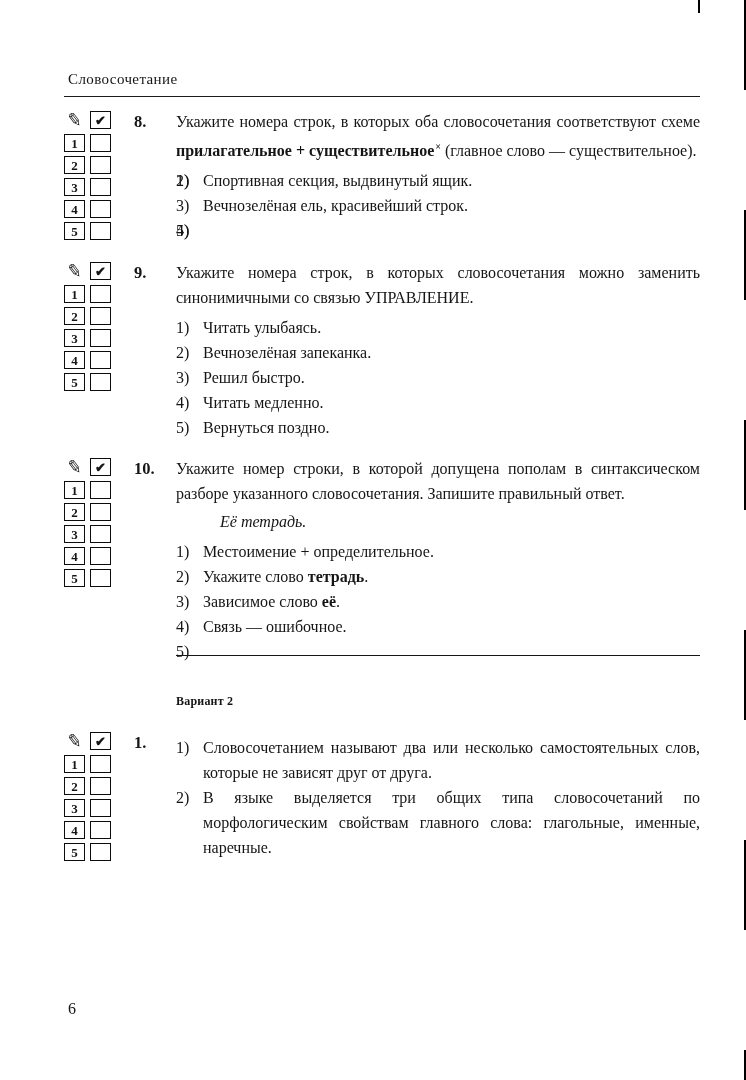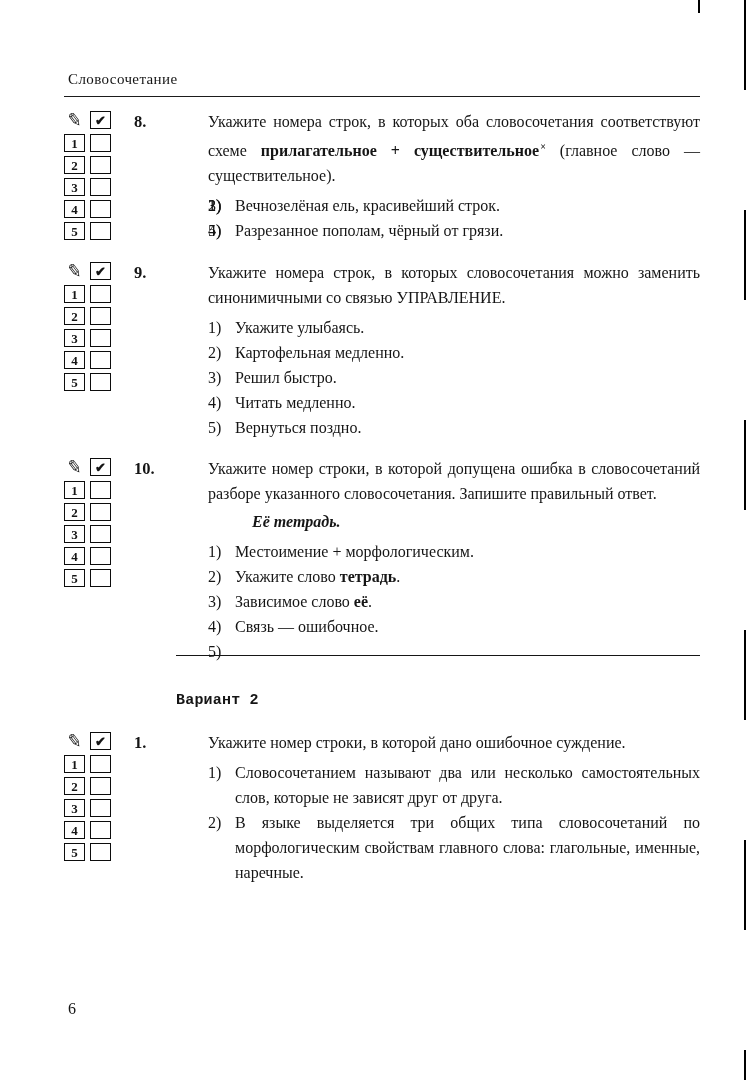--- a/index.html
+++ b/index.html
@@ -12,46 +12,46 @@
   }
   
   .running-header { margin-bottom:12px; }
   .rh-title { display:block; font-size:15px; letter-spacing:.4px; padding-left:4px; line-height:18px; }
   .rh-rule { border-bottom:1.4px solid #1b1b1b; margin-top:8px; }
 
   
   .qblock { display:flex; align-items:flex-start; margin-bottom:16px; }
   .gridcol { flex:0 0 70px; width:70px; padding-top:2px; }
   .numcol  { flex:0 0 42px; width:42px; font-weight:bold; font-size:16.5px; line-height:25px; }
-  .textcol { flex:1 1 auto; min-width:0;margin-left:32px; }
+  .textcol { flex:1 1 auto; min-width:0; }
 
   .stmt { font-size:16px; line-height:25px; text-align:justify; hyphens:auto; }
   .opts { margin-top:5px; }
   .option { position:relative; padding-left:27px; font-size:16px; line-height:25px; text-align:justify; hyphens:auto; }
   .option .marker { position:absolute; left:0; top:0; }
   b.inline-bold { font-weight:bold; }
   .xmark { font-size:10px; font-weight:bold; vertical-align:super; margin-left:1px; }
 
-  .phrase { font-style:italic; font-weight:bold; font-size:16px; line-height:25px; margin:3px 0 5px 44px; }
+  .phrase { font-style:italic; font-weight:normal; font-size:16px; line-height:25px; margin:3px 0 5px 44px; }
 
   
   .agrid-top { display:flex; gap:5px; align-items:center; margin-bottom:5px; }
   .pencil { width:21px; text-align:center; font-size:18px; line-height:18px; transform:rotate(8deg); display:inline-block; }
   .agrid-row { display:flex; gap:5px; margin-bottom:4px; }
   .abox {
     display:inline-flex; align-items:center; justify-content:center;
     width:21px; height:18px; border:1.8px solid #0c0c0c;
     font-size:13px; font-weight:bold; line-height:1; background:#fff;
   }
   .abox.checked { font-size:13px; }
 
   
   .sep { border-top:1.6px solid #161616; margin:10px 0 0 112px; }
   .variant-heading {
-    font-family:Liberation Mono, monospace; font-weight:bold; font-size:15px;
+    font-family:Liberation Serif, serif; font-weight:bold; font-size:12px;
     margin:34px 0 18px 112px; letter-spacing:.2px; line-height:22px;
   }
 
   
   .page-num { position:absolute; left:68px; top:1000px; font-size:16px; }
 
   
   .scan-edge { position:absolute; top:0; right:0; width:2.5px; height:100%;
     background:repeating-linear-gradient(180deg,#000 0 90px,transparent 90px 210px); }
   .scan-tick { position:absolute; top:0; right:46px; width:2px; height:13px; background:#000; }
@@ -94,24 +94,24 @@
       <div class="agrid-row">
           <span class="abox">5</span>
           <span class="abox"></span>
         </div>
     </div>
     <div class="numcol">8.</div>
     <div class="textcol">
       <p class="stmt"><span>Укажите номера строк, в которых оба словосочетания соответствуют схеме </span><b class="inline-bold">прилагательное + существительное</b><sup class="xmark">×</sup><span> (главное слово — существительное).</span></p>
       <div class="opts">
         <p class="option"><span class="marker">1)</span></p>
-        <p class="option"><span class="marker">2)</span></p>
+        <p class="option"><span class="marker">2)</span><span>Спортивная секция, выдвинутый ящик.</span></p>
         <p class="option"><span class="marker">3)</span><span>Вечнозелёная ель, красивейший строк.</span></p>
         <p class="option"><span class="marker">4)</span></p>
-        <p class="option"><span class="marker">5)</span><span>Разрезанное пополам, чёрный от грязи.</span></p>
+        <p class="option"><span class="marker">5)</span></p>
       </div>
     </div>
   </section>
 
   <section class="qblock">
     <div class="gridcol">
       <div class="agrid-top">
         <span class="pencil">✎</span>
         <span class="abox checked">✔</span>
       </div>
@@ -133,22 +133,22 @@
         </div>
       <div class="agrid-row">
           <span class="abox">5</span>
           <span class="abox"></span>
         </div>
     </div>
     <div class="numcol">9.</div>
     <div class="textcol">
       <p class="stmt">Укажите номера строк, в которых словосочетания можно заменить синонимичными со связью УПРАВЛЕНИЕ.</p>
       <div class="opts">
-        <p class="option"><span class="marker">1)</span><span>Укажите улыбаясь.</span></p>
-        <p class="option"><span class="marker">2)</span><span>Картофельная медленно.</span></p>
+        <p class="option"><span class="marker">1)</span><span>Читать улыбаясь.</span></p>
+        <p class="option"><span class="marker">2)</span><span>Вечнозелёная запеканка.</span></p>
         <p class="option"><span class="marker">3)</span><span>Решил быстро.</span></p>
         <p class="option"><span class="marker">4)</span><span>Читать медленно.</span></p>
         <p class="option"><span class="marker">5)</span><span>Вернуться поздно.</span></p>
       </div>
     </div>
   </section>
 
   <section class="qblock">
     <div class="gridcol">
       <div class="agrid-top">
@@ -171,24 +171,24 @@
           <span class="abox">4</span>
           <span class="abox"></span>
         </div>
       <div class="agrid-row">
           <span class="abox">5</span>
           <span class="abox"></span>
         </div>
     </div>
     <div class="numcol">10.</div>
     <div class="textcol">
-      <p class="stmt">Укажите номер строки, в которой допущена ошибка в словосочетаний разборе указанного словосочетания. Запишите правильный ответ.</p>
+      <p class="stmt">Укажите номер строки, в которой допущена пополам в синтаксическом разборе указанного словосочетания. Запишите правильный ответ.</p>
       <p class="phrase">Её тетрадь.</p>
       <div class="opts">
-        <p class="option"><span class="marker">1)</span><span>Местоимение + морфологическим.</span></p>
+        <p class="option"><span class="marker">1)</span><span>Местоимение + определительное.</span></p>
         <p class="option"><span class="marker">2)</span><span>Укажите слово </span><b class="inline-bold">тетрадь</b><span>.</span></p>
         <p class="option"><span class="marker">3)</span><span>Зависимое слово </span><b class="inline-bold">её</b><span>.</span></p>
         <p class="option"><span class="marker">4)</span><span>Связь — ошибочное.</span></p>
         <p class="option"><span class="marker">5)</span></p>
       </div>
     </div>
   </section>
 
   <div class="sep"></div>
   <h2 class="variant-heading">Вариант 2</h2>
@@ -215,21 +215,20 @@
           <span class="abox">4</span>
           <span class="abox"></span>
         </div>
       <div class="agrid-row">
           <span class="abox">5</span>
           <span class="abox"></span>
         </div>
     </div>
     <div class="numcol">1.</div>
     <div class="textcol">
-      <p class="stmt">Укажите номер строки, в которой дано ошибочное суждение.</p>
       <div class="opts">
         <p class="option"><span class="marker">1)</span><span>Словосочетанием называют два или несколько самостоятельных слов, которые не зависят друг от друга.</span></p>
         <p class="option"><span class="marker">2)</span><span>В языке выделяется три общих типа словосочетаний по морфологическим свойствам главного слова: глагольные, именные, наречные.</span></p>
       </div>
     </div>
   </section>
 
   <div class="page-num">6</div>
 
 </div>

